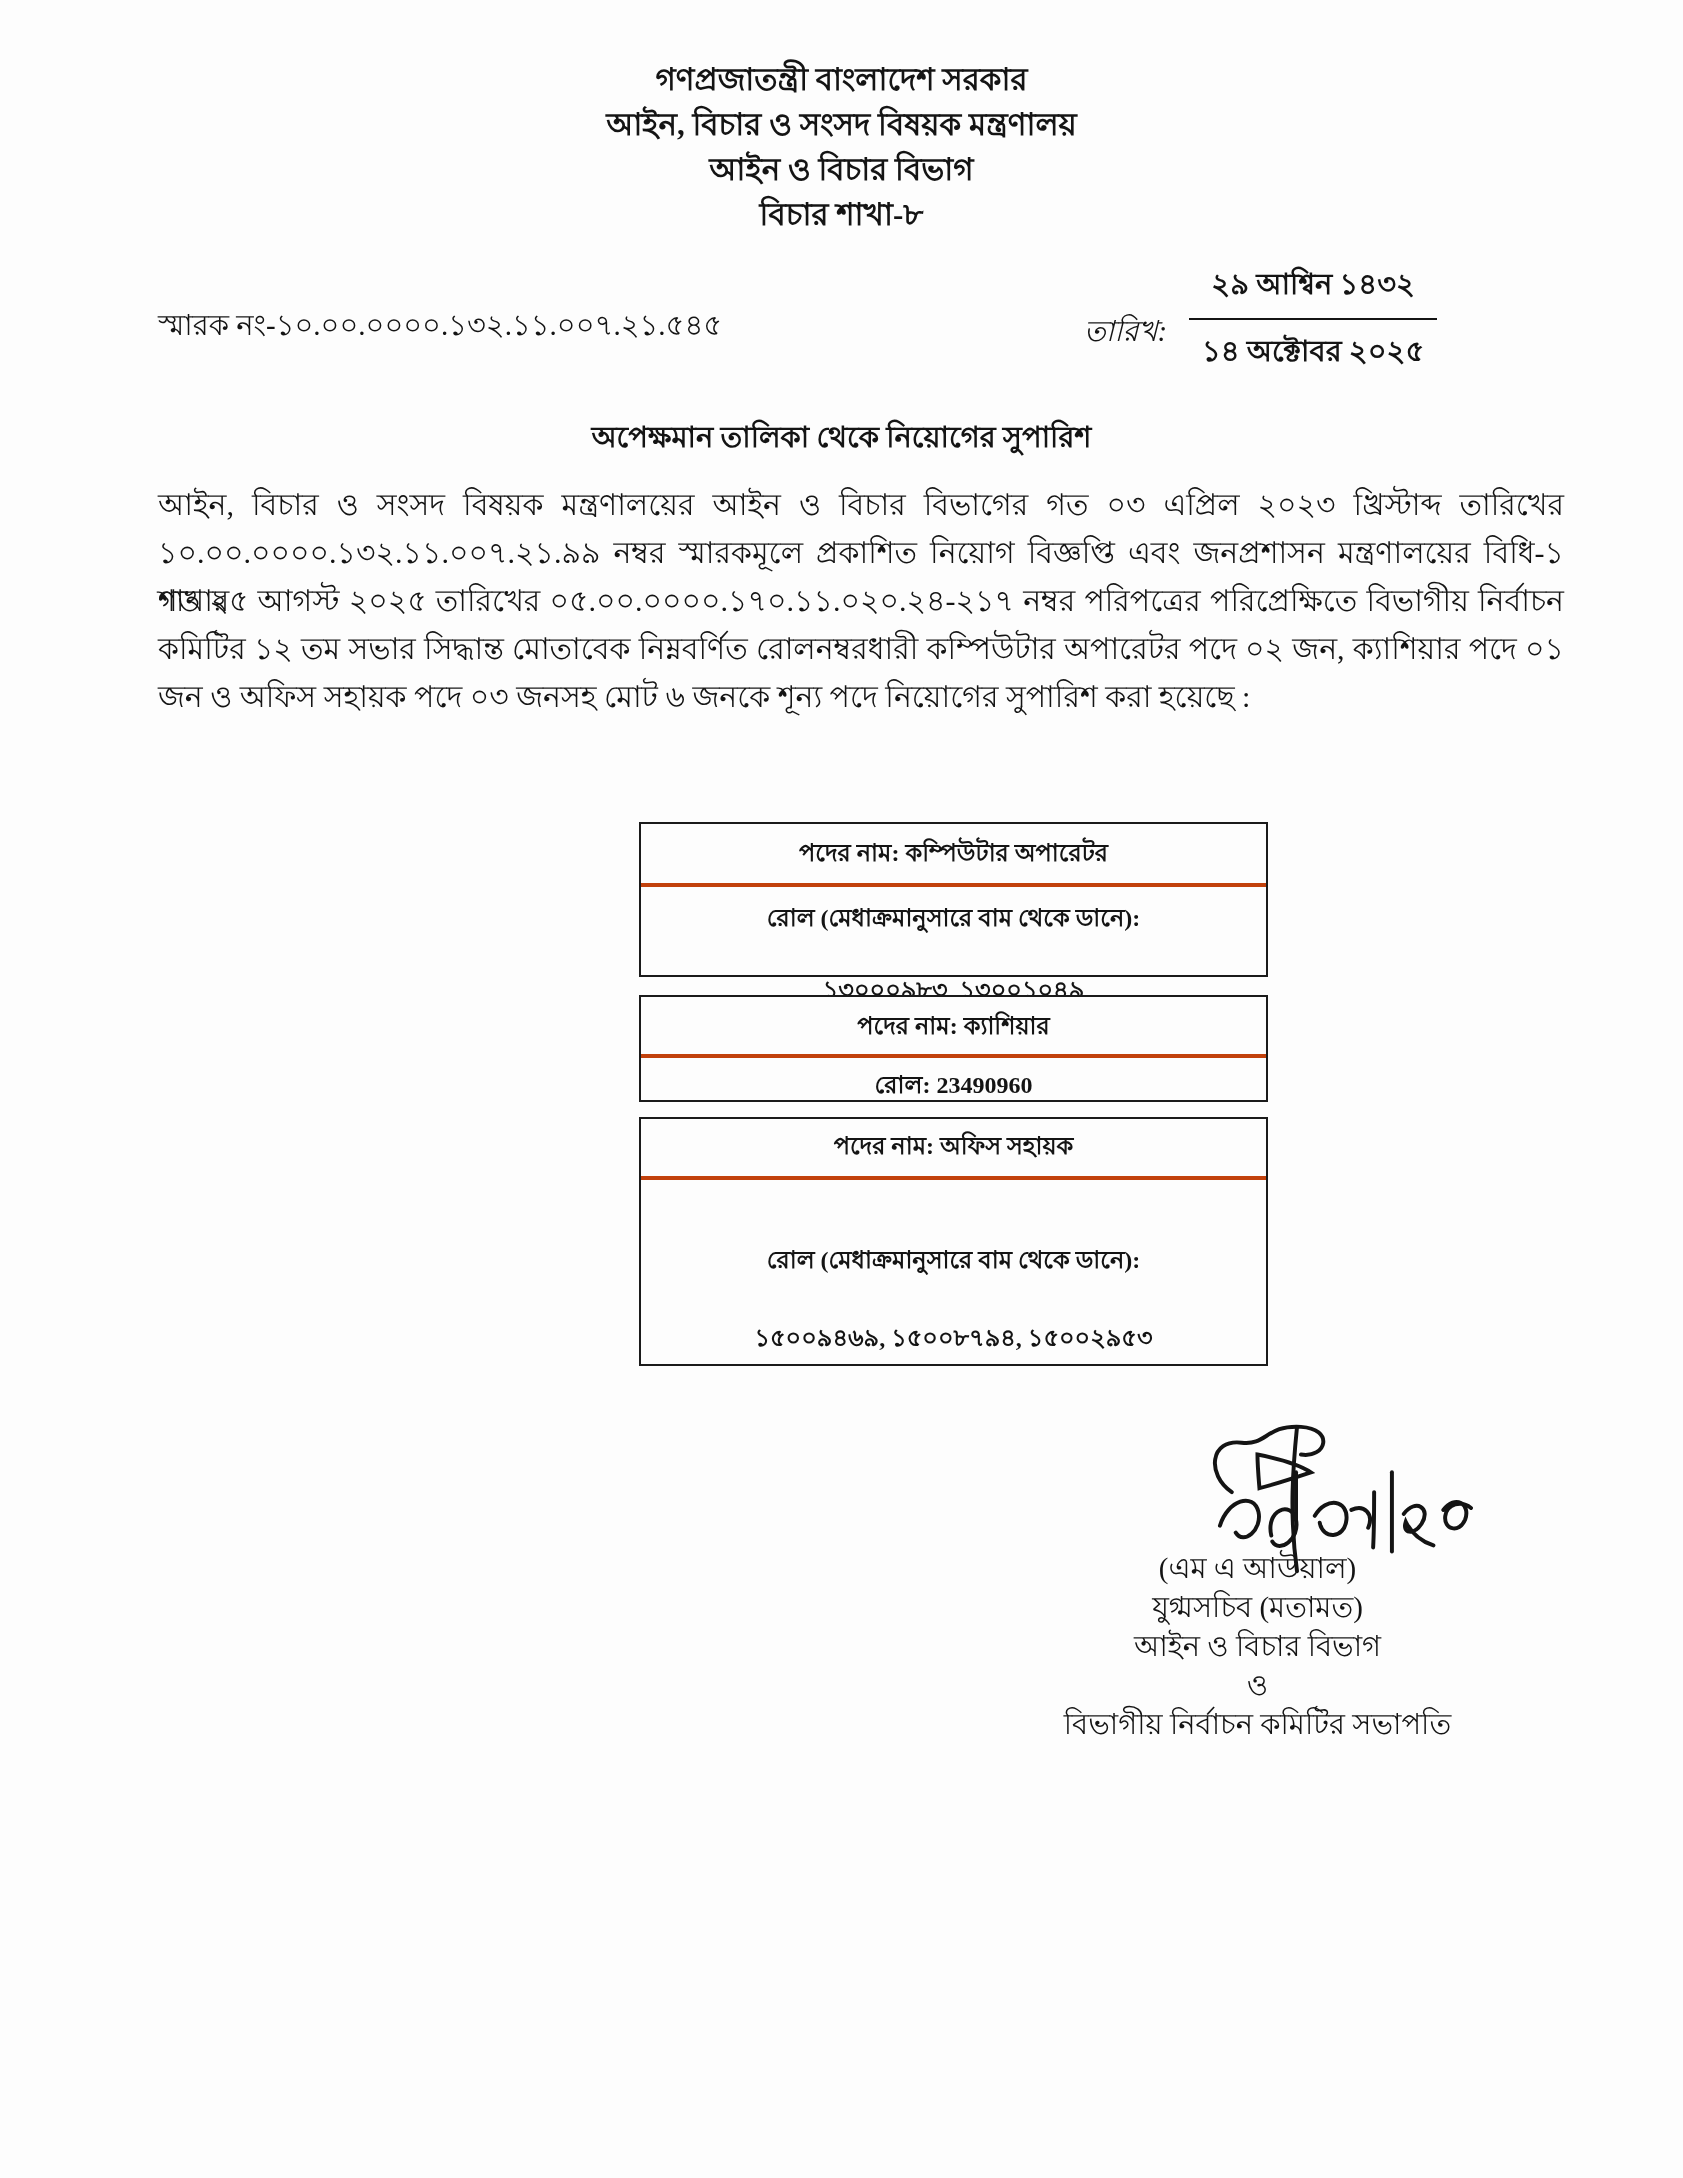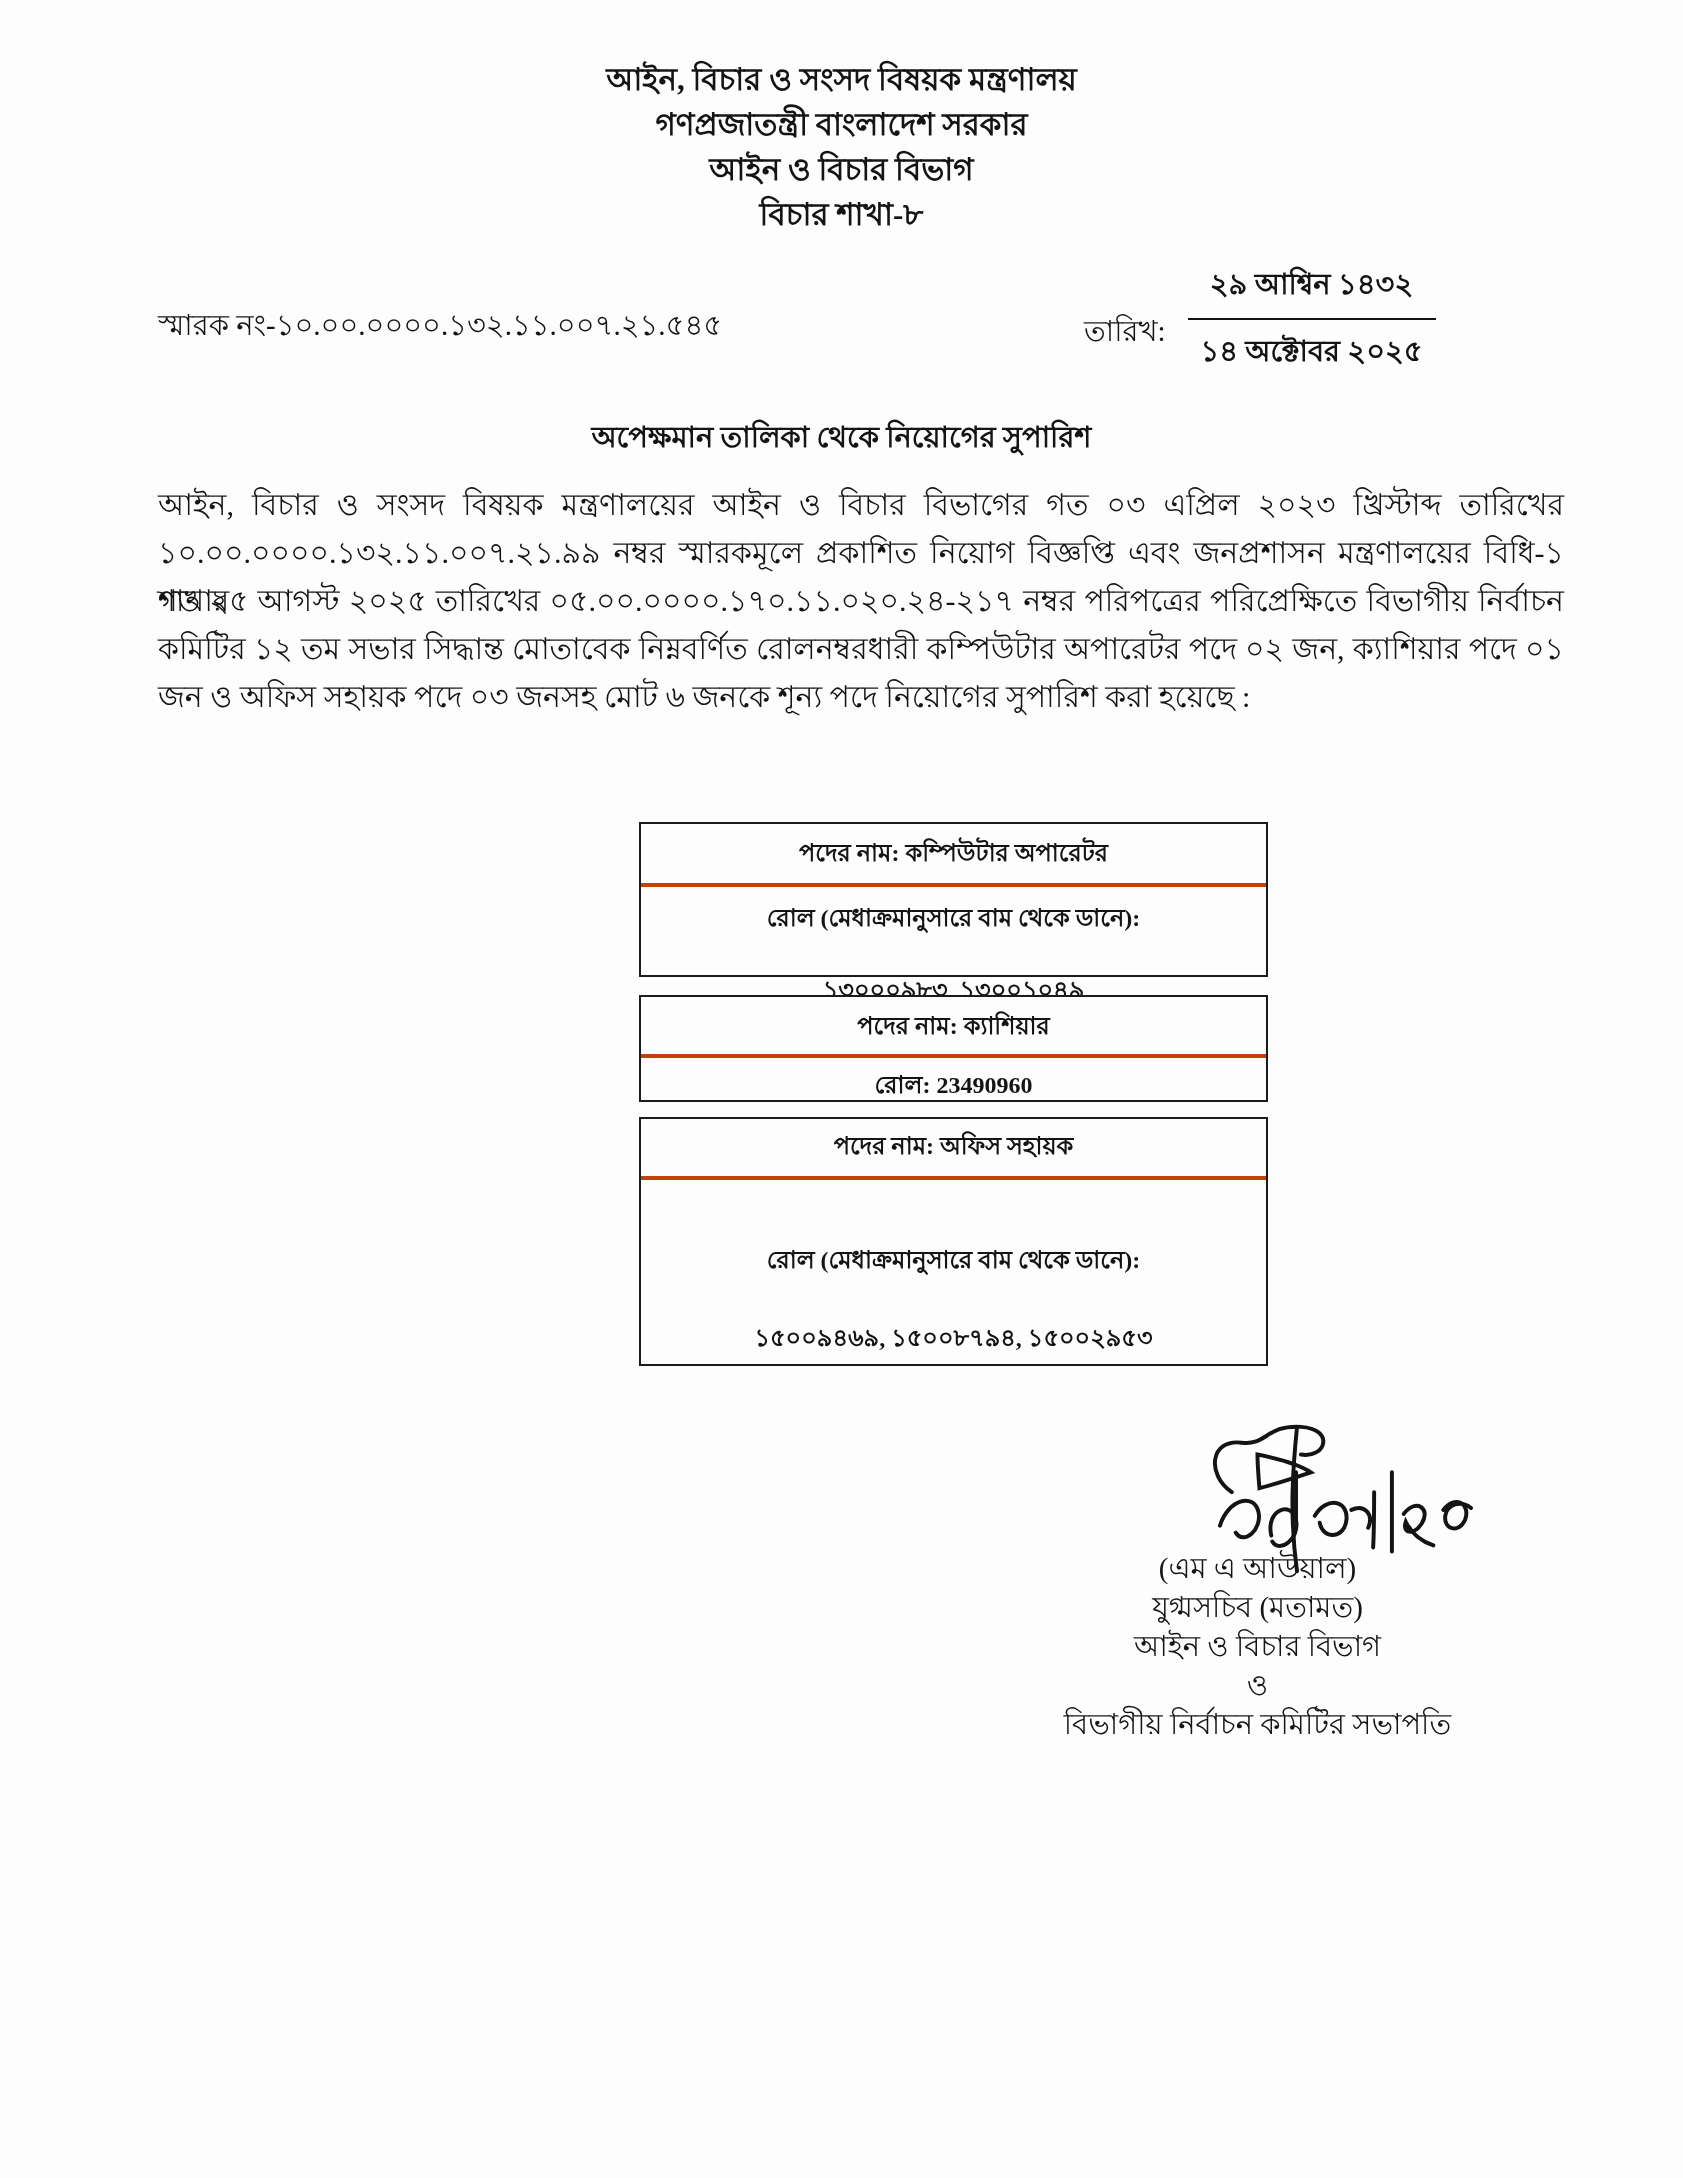--- a/index.html
+++ b/index.html
@@ -28,21 +28,21 @@
     position: absolute;
     top: 302px; left: 158px;
     font-size: 29px;
   }
   .date-group {
     position: absolute;
     top: 259px; left: 1084px;
     display: flex;
     align-items: center;
   }
-  .date-label { font-size: 29px; padding-top: 28px; margin-right: 22px; }
+  .date-label { font-size: 29px; padding-top: 28px; margin-right: 22px; font-style: italic; }
   .date-fraction { text-align: center; font-weight: 700; font-size: 29px; }
   .date-top {
     padding: 2px 14px 8px 14px;
     border-bottom: 2.5px solid #141414;
     min-width: 248px;
   }
   .date-bottom { padding-top: 8px; }
   
   .doc-title {
     position: absolute;
@@ -99,22 +99,22 @@
     left: 188px; top: -134px;
     pointer-events: none;
   }
 </style>
 </head>
 <body>
 
 <div class="page">
 
   <div class="letterhead">
+    <div>গণপ্রজাতন্ত্রী বাংলাদেশ সরকার</div>
     <div>আইন, বিচার ও সংসদ বিষয়ক মন্ত্রণালয়</div>
-    <div>গণপ্রজাতন্ত্রী বাংলাদেশ সরকার</div>
     <div>আইন ও বিচার বিভাগ</div>
     <div>বিচার শাখা-৮</div>
   </div>
 
   <div class="memo-no">স্মারক নং-১০.০০.০০০০.১৩২.১১.০০৭.২১.৫৪৫</div>
 
   <div class="date-group">
     <div class="date-label">তারিখ:</div>
     <div class="date-fraction">
       <div class="date-top">২৯ আশ্বিন ১৪৩২</div>

